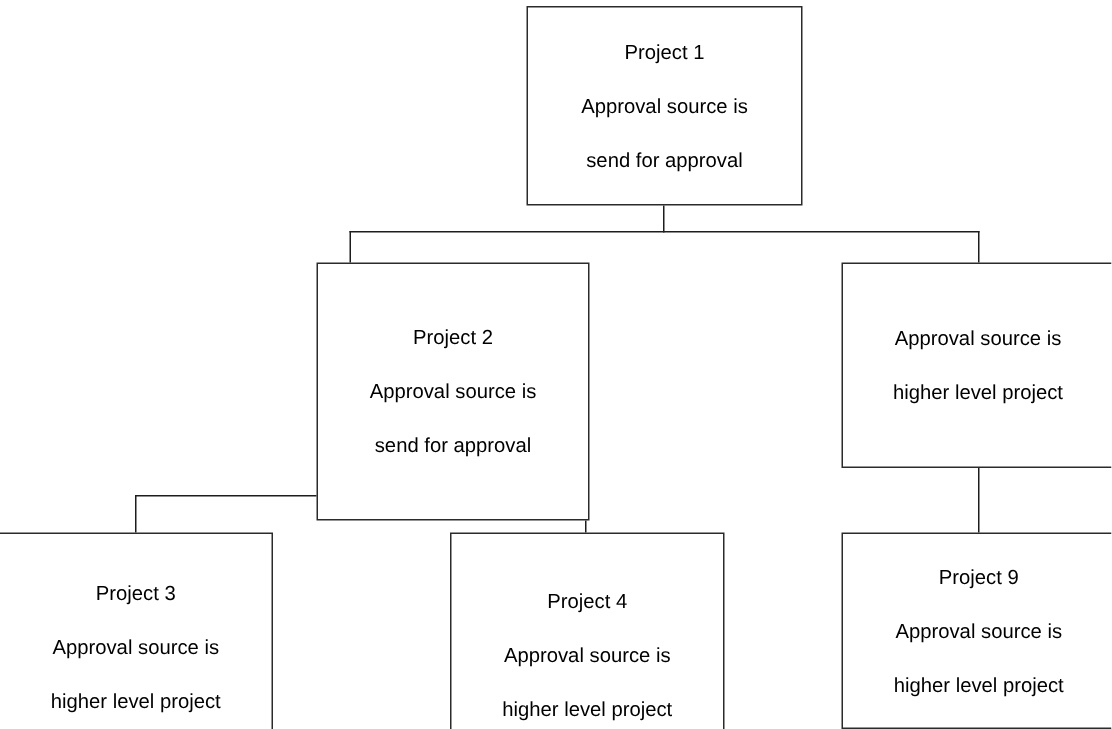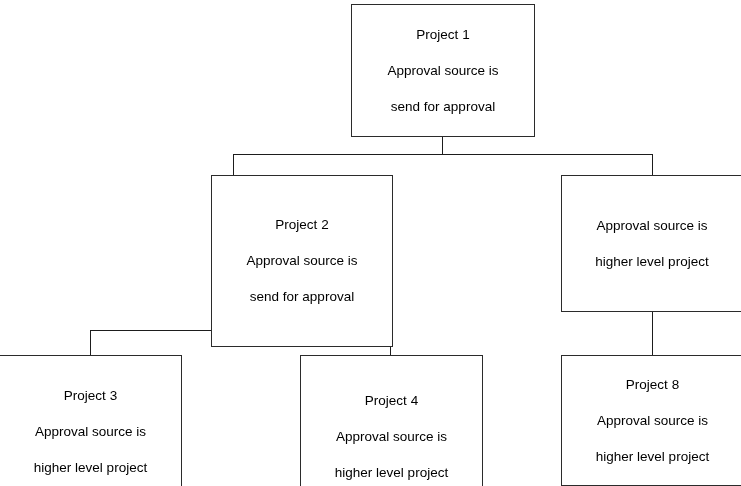--- a/index.html
+++ b/index.html
@@ -107,19 +107,19 @@
   <div class="node" style="left:300px; top:355px; width:183px; height:164px;">
     <span class="node-text">
       <span class="node-title">Project 4</span>
       <span class="node-desc">Approval source is</span>
       <span class="node-desc">higher level project</span>
     </span>
   </div>
 
   <div class="node" style="left:561px; top:355px; width:183px; height:131px;">
     <span class="node-text">
-      <span class="node-title">Project 8</span>
+      <span class="node-title">Project 9</span>
       <span class="node-desc">Approval source is</span>
       <span class="node-desc">higher level project</span>
     </span>
   </div>
 
 </div>
 
 </body></html>

